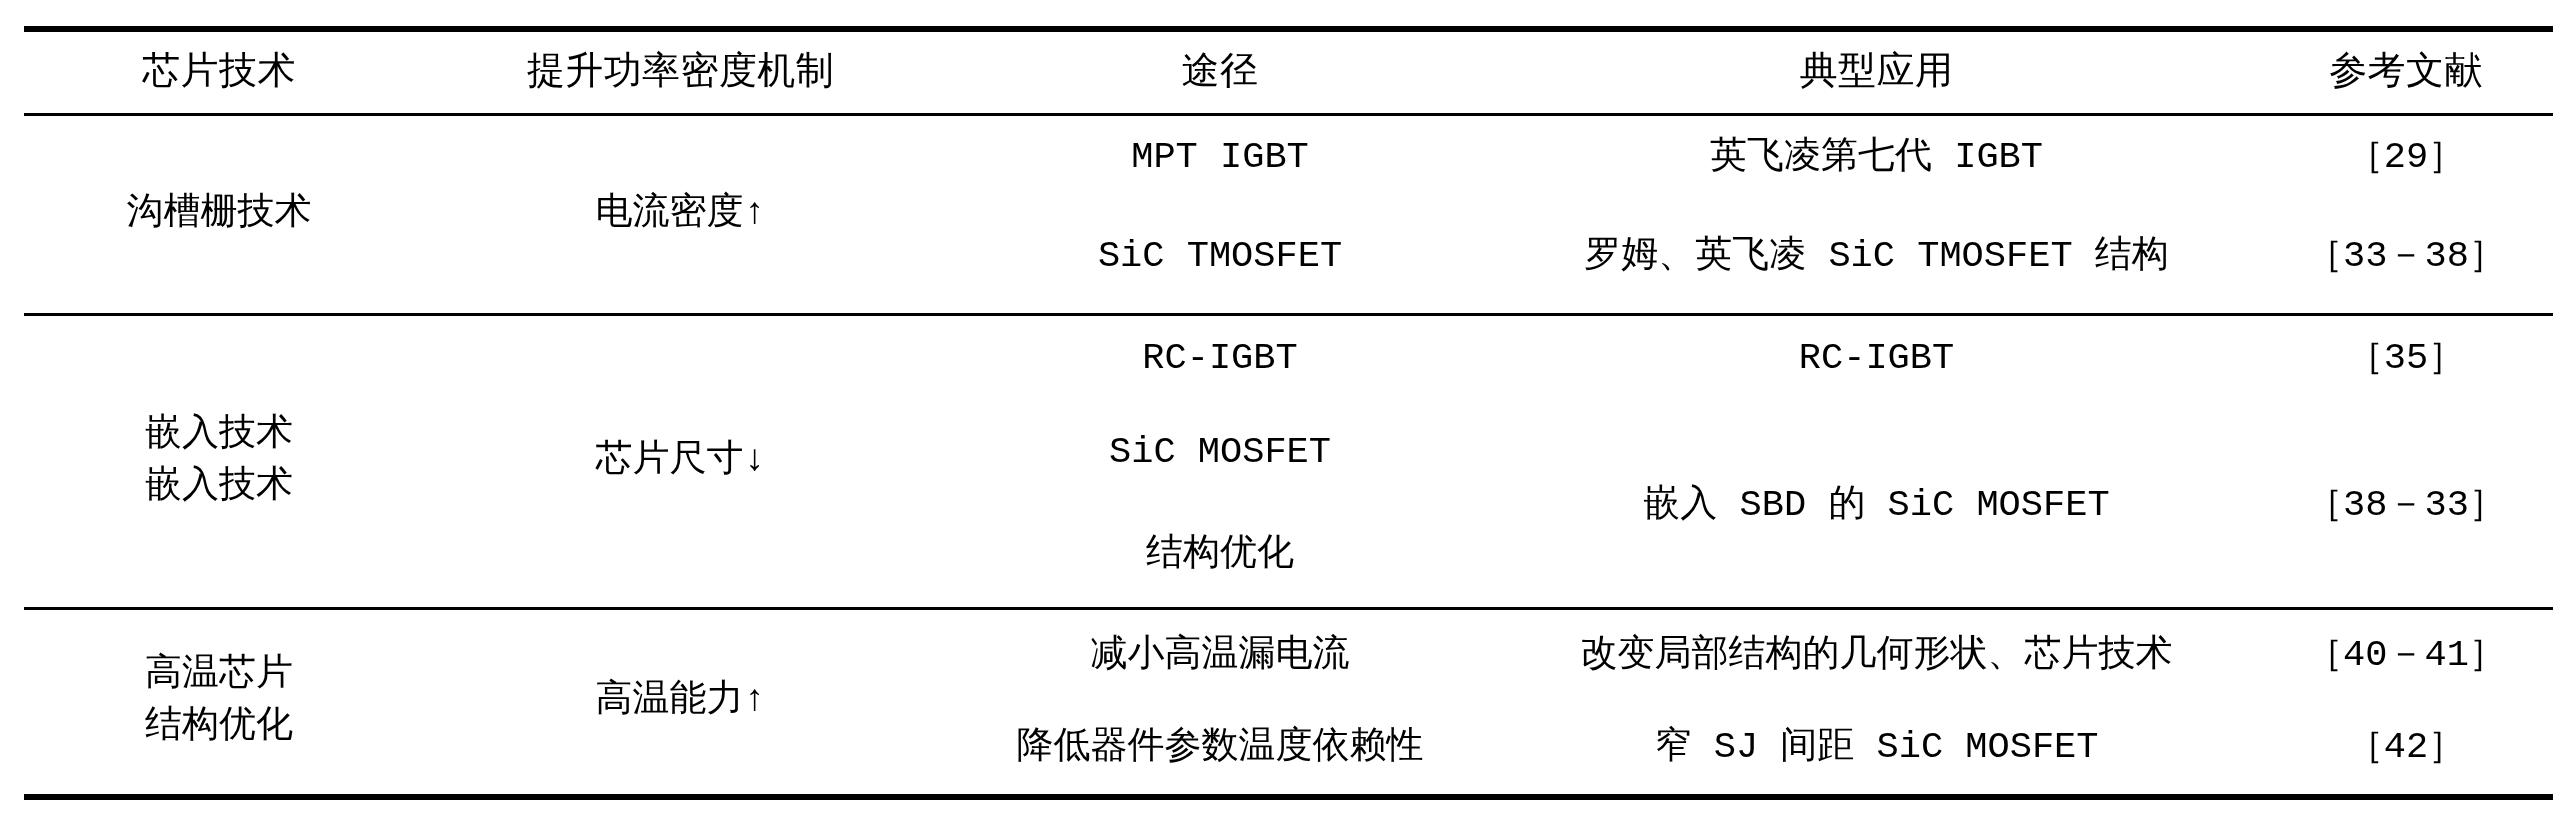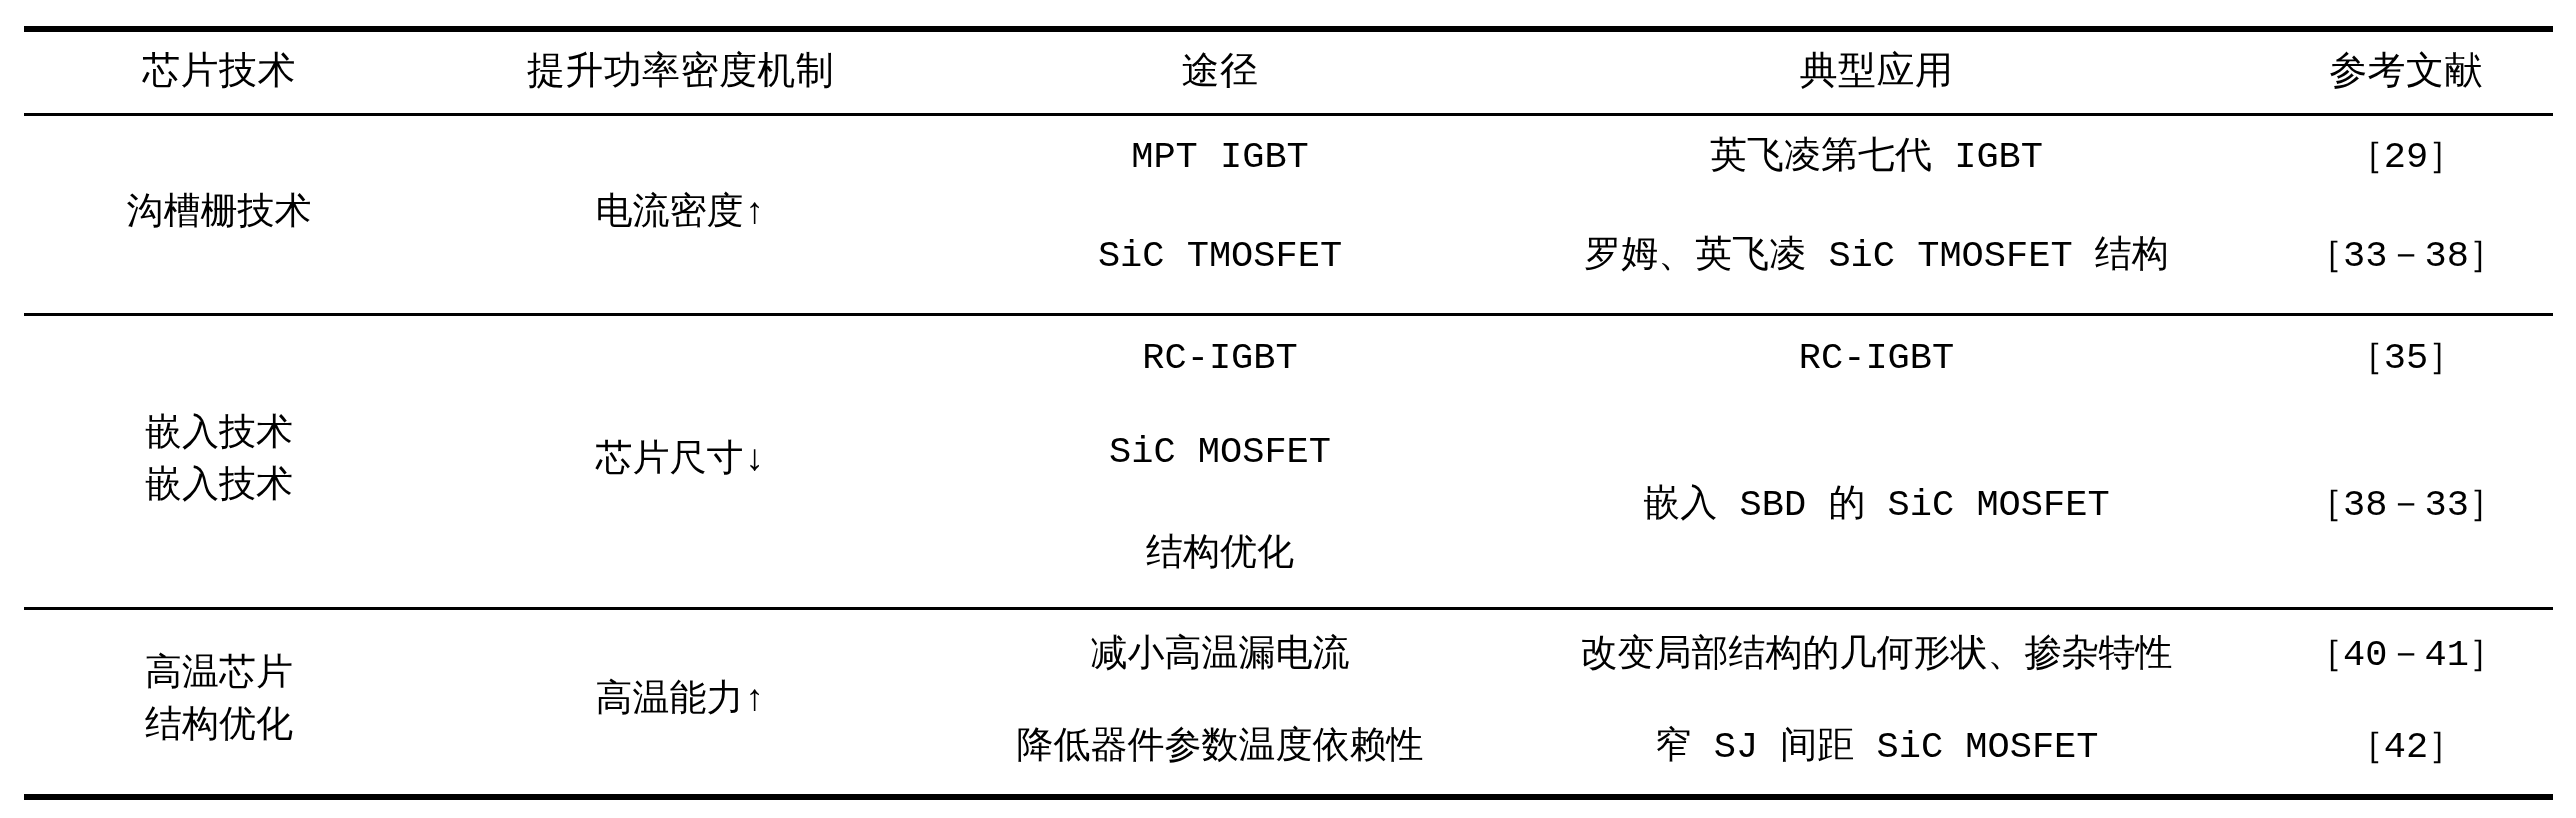--- a/index.html
+++ b/index.html
@@ -193,21 +193,21 @@
 
       <tr class="row-3a">
         <td class="cell" rowspan="2">
           <span class="stack">
             <span>高温芯片</span>
             <span>结构优化</span>
           </span>
         </td>
         <td class="cell" rowspan="2">高温能力↑</td>
         <td class="cell">减小高温漏电流</td>
-        <td class="cell">改变局部结构的几何形状、掺杂特性</td>
+        <td class="cell">改变局部结构的几何形状、芯片技术</td>
         <td class="cell ref">［40－41］</td>
       </tr>
       <tr class="row-3b">
         <td class="cell">降低器件参数温度依赖性</td>
         <td class="cell">窄 SJ 间距 SiC MOSFET</td>
         <td class="cell ref">［42］</td>
       </tr>
 
     </tbody>
   </table>

